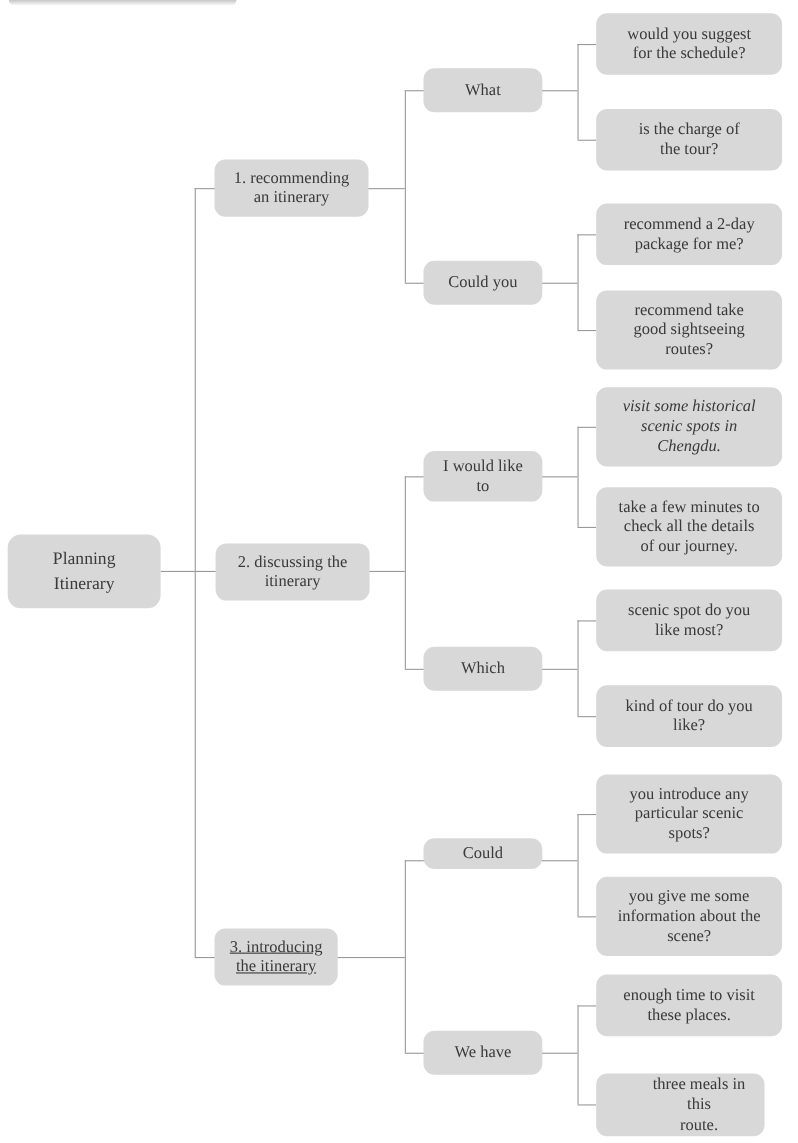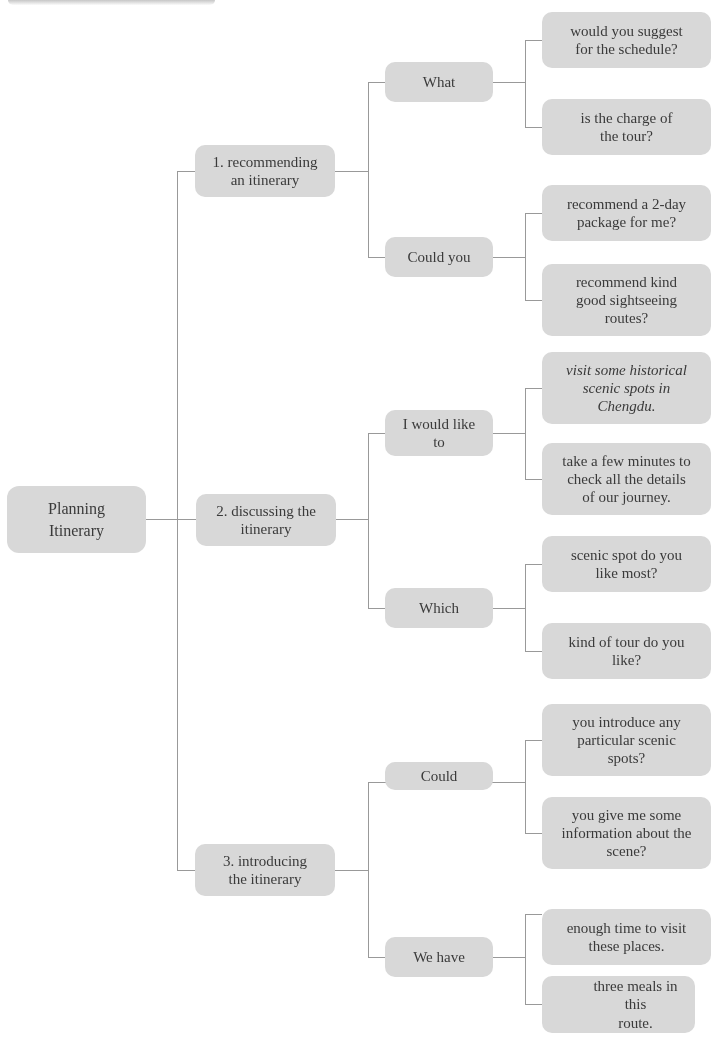--- a/index.html
+++ b/index.html
@@ -105,21 +105,21 @@
   </div>
 
   <div class="node" style="left:195px; top:145px; width:140px; height:52px;">
     <span>1. recommending
 an itinerary</span>
   </div>
   <div class="node" style="left:196px; top:494px; width:140px; height:52px;">
     <span>2. discussing the
 itinerary</span>
   </div>
-  <div class="node" style="left:195px; top:844px; width:140px; height:52px;">
+  <div class="node" style="left:195px; top:844px; width:112px; height:52px;text-decoration:underline;">
     <span>3. introducing
 the itinerary</span>
   </div>
 
   <div class="node" style="left:385px; top:62px; width:108px; height:40px;">
     <span>What</span>
   </div>
   <div class="node" style="left:385px; top:237px; width:108px; height:40px;">
     <span>Could you</span>
   </div>
@@ -143,21 +143,21 @@
   </div>
   <div class="node" style="left:542px; top:99px; width:169px; height:56px;">
     <span>is the charge of
 the tour?</span>
   </div>
   <div class="node" style="left:542px; top:185px; width:169px; height:56px;">
     <span>recommend a 2-day
 package for me?</span>
   </div>
   <div class="node" style="left:542px; top:264px; width:169px; height:72px;">
-    <span>recommend kind
+    <span>recommend take
 good sightseeing
 routes?</span>
   </div>
   <div class="node" style="left:542px; top:352px; width:169px; height:72px;font-style:italic;">
     <span>visit some historical
 scenic spots in
 Chengdu.</span>
   </div>
   <div class="node" style="left:542px; top:443px; width:169px; height:72px;">
     <span>take a few minutes to
@@ -175,21 +175,21 @@
   <div class="node" style="left:542px; top:704px; width:169px; height:72px;">
     <span>you introduce any
 particular scenic
 spots?</span>
   </div>
   <div class="node" style="left:542px; top:797px; width:169px; height:72px;">
     <span>you give me some
 information about the
 scene?</span>
   </div>
-  <div class="node" style="left:542px; top:886px; width:169px; height:56px;margin-top:23px;">
+  <div class="node" style="left:542px; top:886px; width:169px; height:56px;">
     <span>enough time to visit
 these places.</span>
   </div>
   <div class="node" style="left:542px; top:976px; width:153px; height:57px;padding-left:40px;">
     <span>three meals in this
 route.</span>
   </div>
 
 </div>
 

